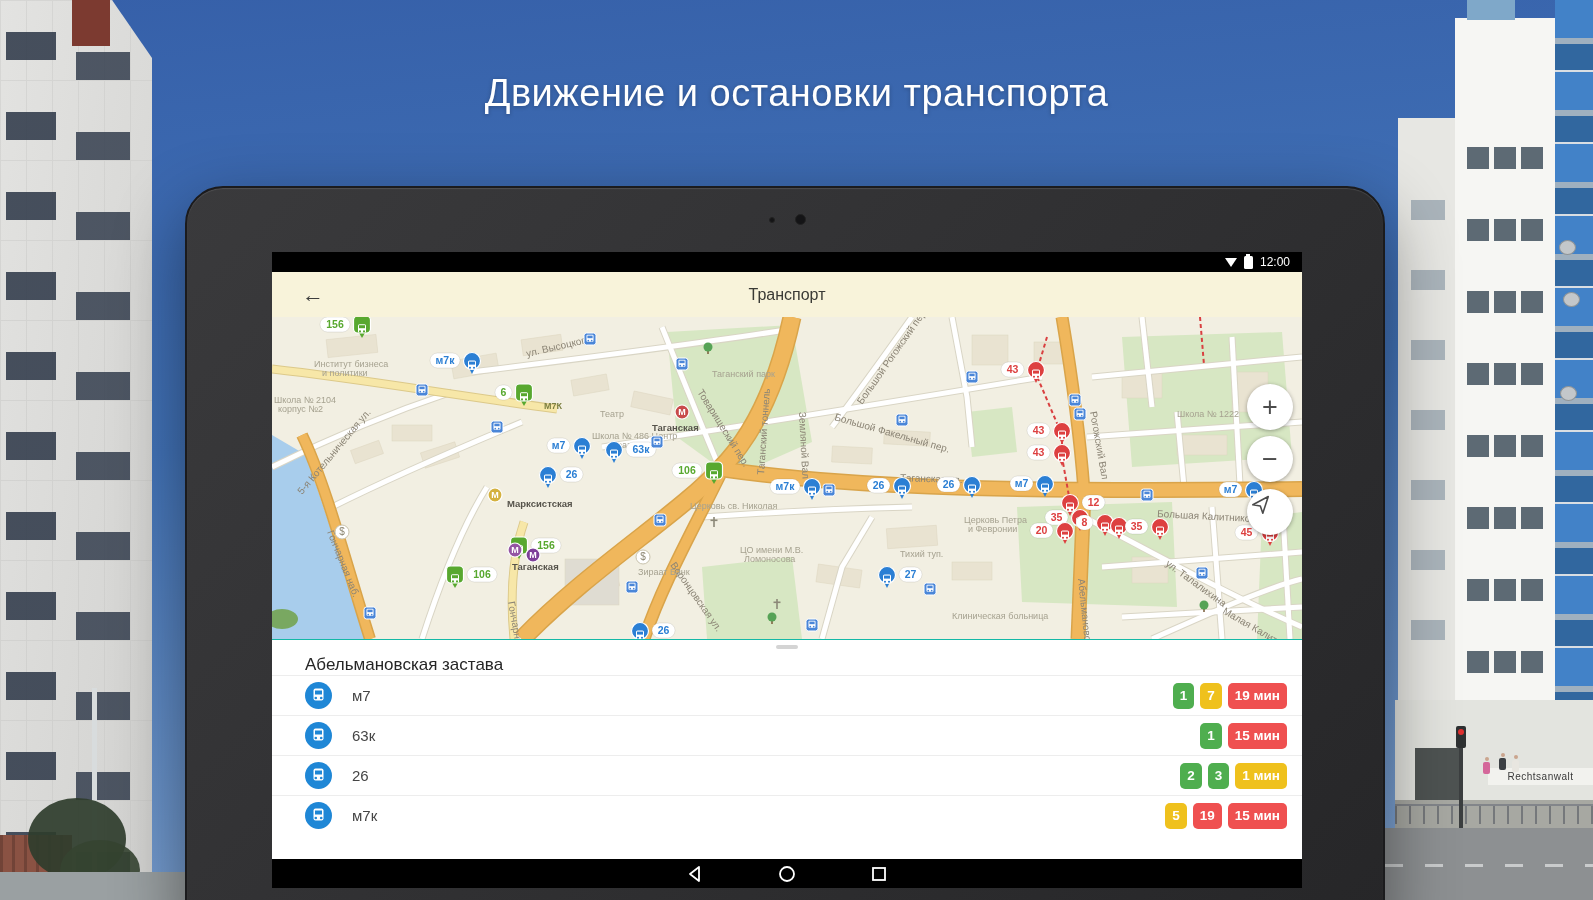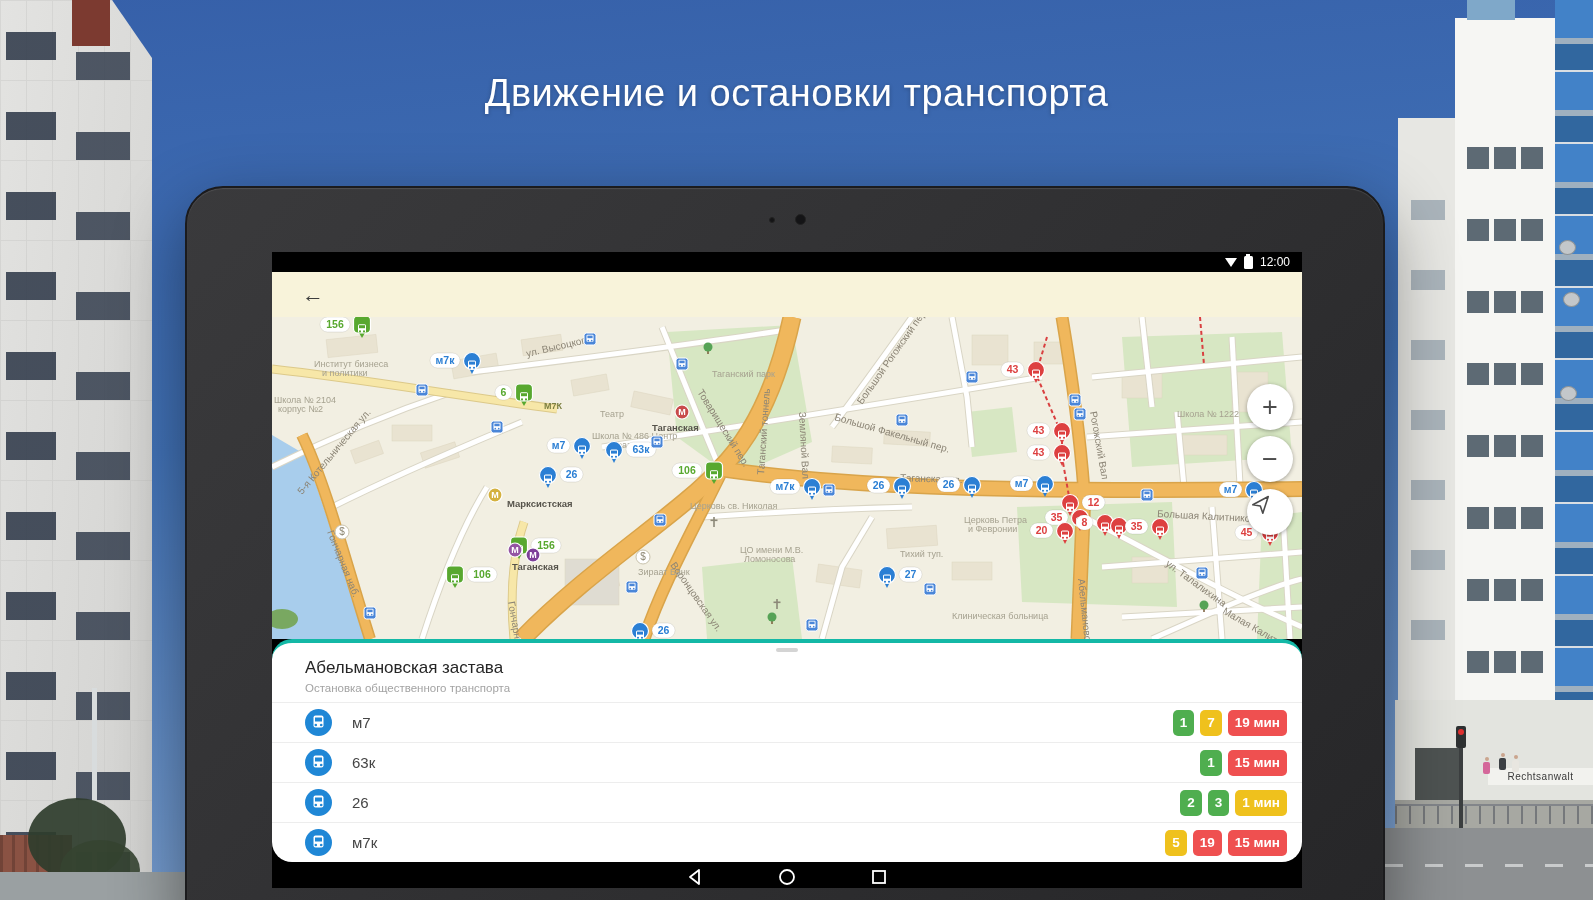--- a/index.html
+++ b/index.html
@@ -59,21 +59,21 @@
   .apptitle{position:absolute;left:0;right:0;text-align:center;font-size:16px;color:#3a3a35;}
 
   .map{position:relative;width:1030px;height:322px;background:#f2efe2;overflow:hidden;flex:0 0 auto;}
   .map svg{position:absolute;left:0;top:0;}
   .ml-st{fill:#8b8475;font-size:10px;}
   .ml-poi{fill:#a6a290;font-size:9px;}
   .ml-metro{fill:#56534b;font-size:9.5px;font-weight:bold;}
   .ml-route{fill:#7d8042;font-weight:bold;font-size:9px;}
   .mapbtn{position:absolute;width:46px;height:46px;border-radius:50%;background:#fff;box-shadow:0 1px 4px rgba(0,0,0,.35);display:flex;align-items:center;justify-content:center;font-size:27px;font-weight:300;color:#4c4c4c;}
 
-  .sheet{background:#fff;flex:1 1 auto;position:relative;border-top:4px solid #14b8a6;border-radius:20px;}
+  .sheet{background:#fff;flex:1 1 auto;position:relative;border-top:1px solid #14b8a6;}
   .handle{width:22px;height:4px;border-radius:2px;background:#d4d4d4;margin:5px auto 0;}
   .sh-title{font-size:17px;color:#262626;margin:6px 0 0 33px;}
   .sh-sub{font-size:11.5px;color:#a3a3a3;margin:4px 0 8px 33px;}
   .row{height:40px;border-top:1px solid #ededed;display:flex;align-items:center;padding:0 15px 0 33px;}
   .row .ric{width:27px;height:27px;margin-right:20px;flex:0 0 auto;}
   .row .rlbl{font-size:15px;color:#454545;flex:1;}
   .bdgs{display:flex;gap:6px;}
   .bdg{height:26px;min-width:21px;padding:0 7px;border-radius:5px;color:#fff;font-size:13.5px;font-weight:bold;display:flex;align-items:center;justify-content:center;}
 
   .navbar{height:29px;background:#000;display:flex;align-items:center;justify-content:center;gap:72px;flex:0 0 auto;}
@@ -135,20 +135,21 @@
     <div class="screen">
 
       <div class="statusbar">
         <div class="wifi"></div>
         <div class="batt"></div>
         <span>12:00</span>
       </div>
 
       <div class="appbar">
         <span class="back">←</span>
+        <span class="apptitle">Транспорт</span>
       </div>
 
       <div class="map">
         <svg id="map-svg" width="1030" height="322" viewBox="0 0 1030 322">
           <rect x="0" y="0" width="1030" height="322" fill="#f2efe2"></rect>
 
           <polygon points="0,118 34,138 96,322 0,322" fill="#a8cdec"></polygon>
           <ellipse cx="10" cy="302" rx="16" ry="10" fill="#79a861"></ellipse>
 
           <g fill="#d7e7c3">
@@ -779,21 +780,20 @@
             <g transform="rotate(40 23 23)">
                 <polygon points="23,8 33,33 23,27 13,33" fill="#fff" stroke="#4a4a4a" stroke-width="2.4" stroke-linejoin="round"></polygon>
               </g>
           </svg>
         </div>
       </div>
 
       <div class="sheet">
         <div class="handle"></div>
         <div class="sh-title">Абельмановская застава</div>
-        <div class="sh-sub">Остановка общественного транспорта</div>
         <div id="routes">
             <div class="row">
               <svg class="ric" viewBox="0 0 27 27">
                 <circle cx="13.5" cy="13.5" r="13.5" fill="#1f87d6"></circle>
                 <rect x="8.5" y="6.5" width="10" height="12" rx="2" fill="#fff"></rect>
                 <rect x="10" y="8.5" width="7" height="4" fill="#1f87d6"></rect>
                 <circle cx="10.8" cy="16" r="1.3" fill="#1f87d6"></circle>
                 <circle cx="16.2" cy="16" r="1.3" fill="#1f87d6"></circle>
               </svg>
               <span class="rlbl">м7</span>

